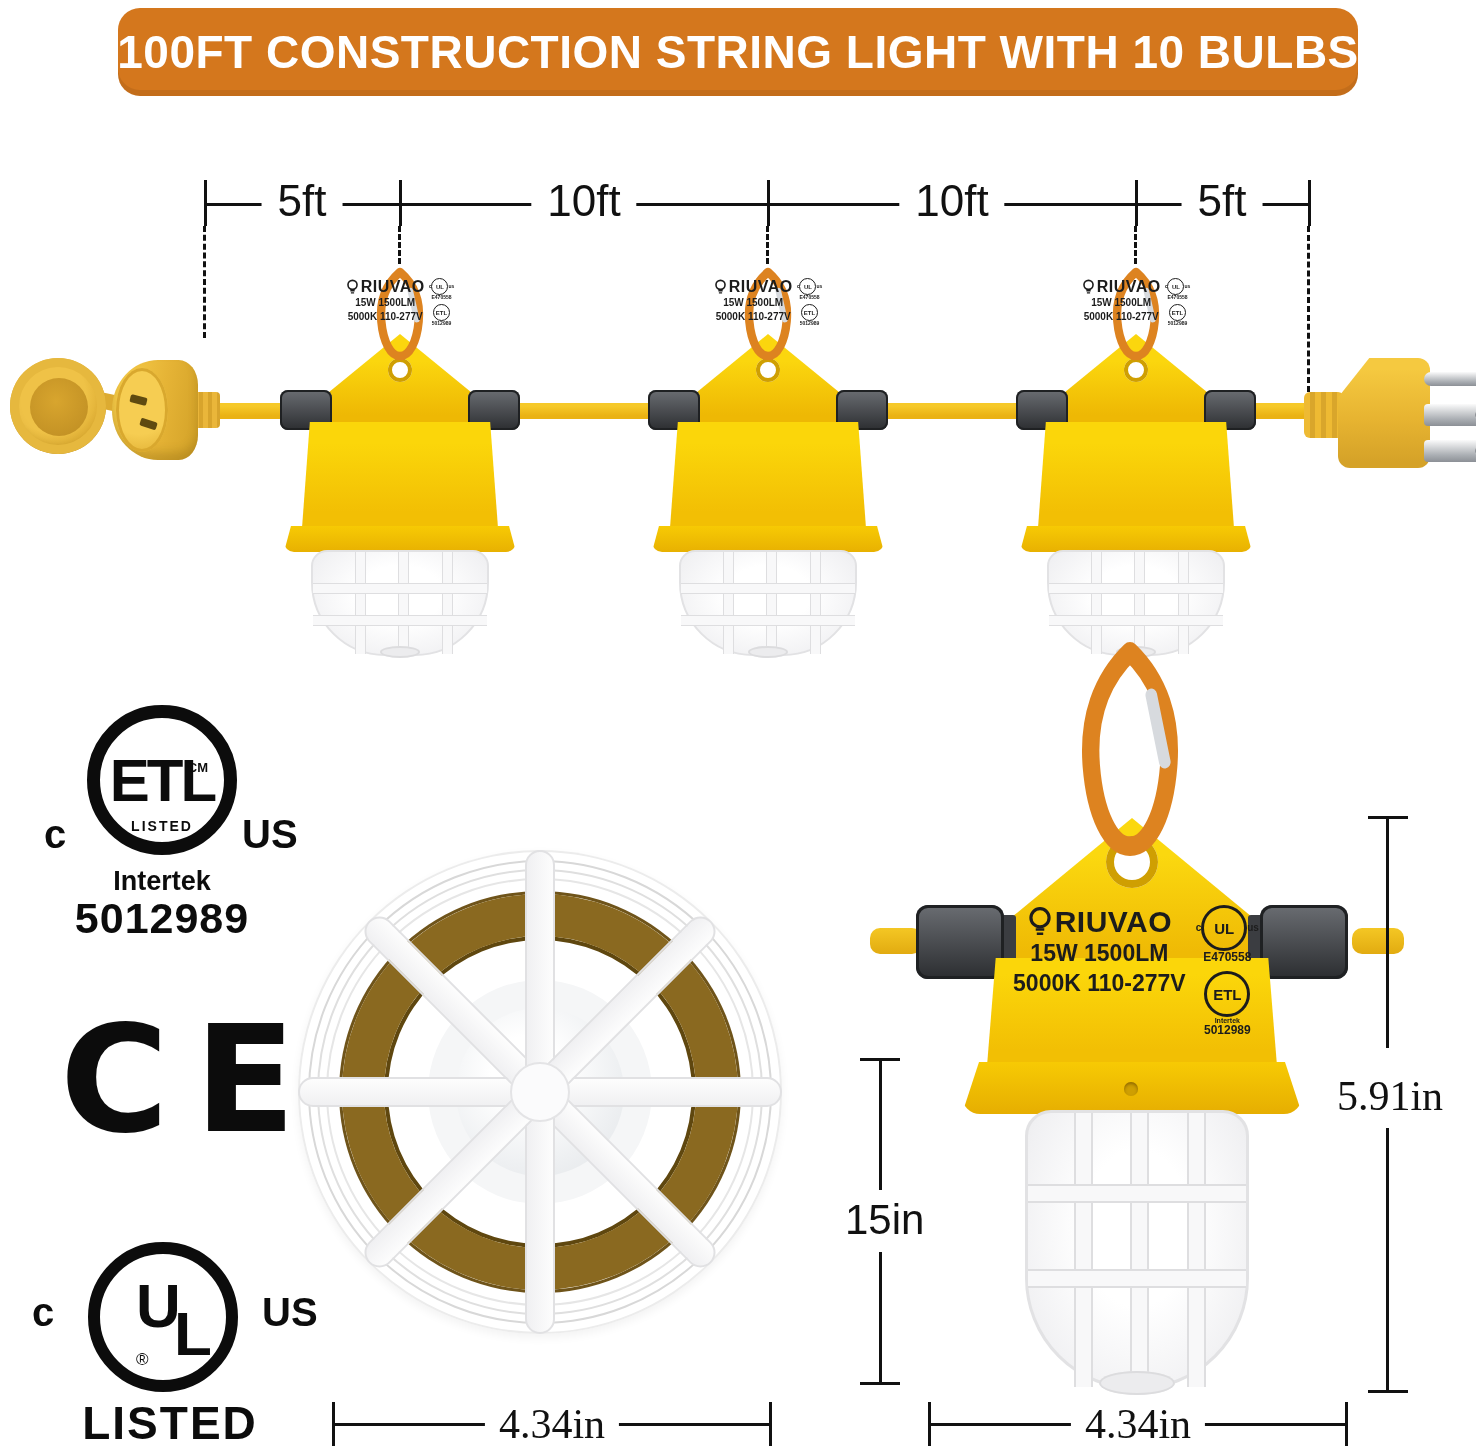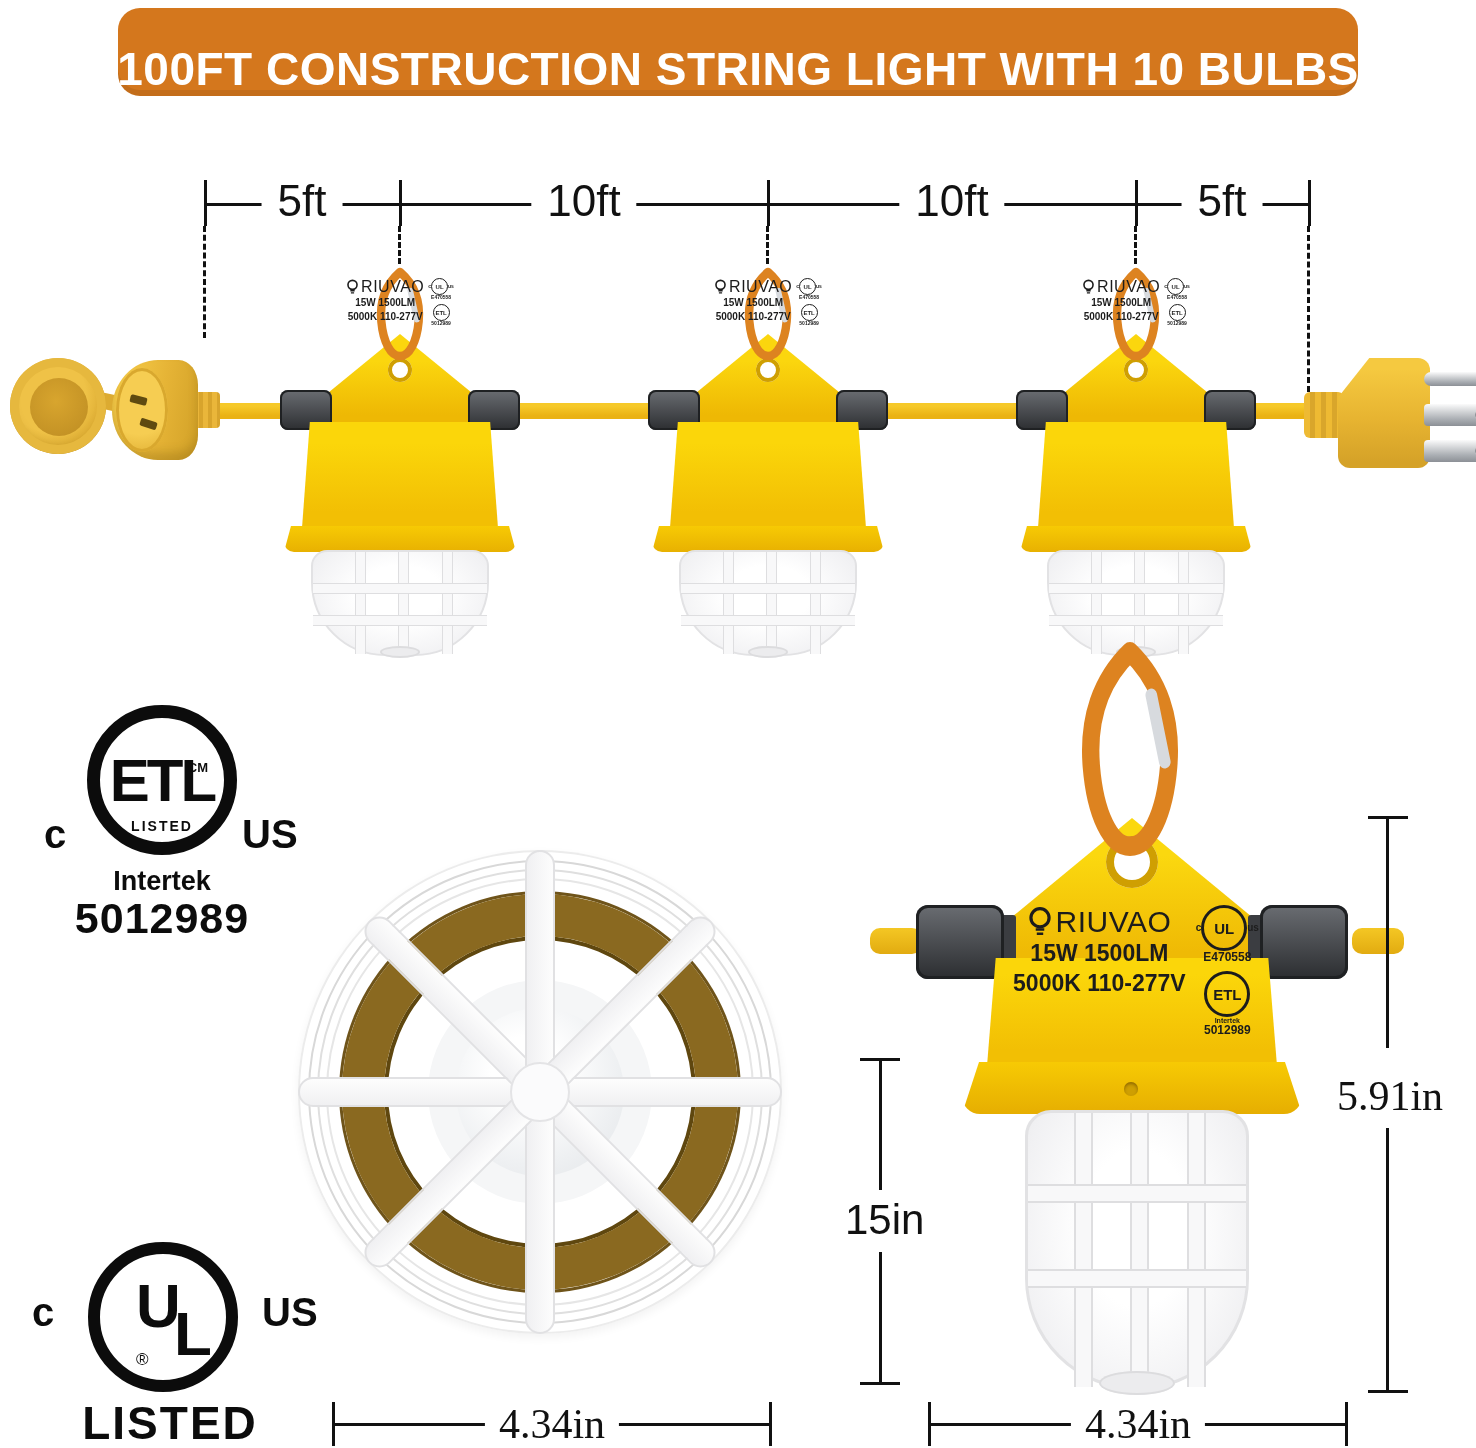--- a/index.html
+++ b/index.html
@@ -1,21 +1,21 @@
 <!DOCTYPE html>
 <html><head>
 <meta charset="utf-8">
 <style>
   html,body{margin:0;padding:0;background:#fff;}
   .stage{position:relative;width:1476px;height:1448px;background:#ffffff;overflow:hidden;
          font-family:"Liberation Sans", sans-serif;color:#111;}
 
   
   .banner{position:absolute;left:118px;top:8px;width:1240px;height:88px;background:#d4771d;
-          border-radius:22px;display:flex;align-items:flex-end;justify-content:center;
+          border-radius:22px;display:flex;align-items:center;justify-content:center;
           box-shadow:inset 0 -6px 0 rgba(0,0,0,.08);}
   .banner-text{color:#fff;font-size:46px;font-weight:800;letter-spacing:.5px;white-space:nowrap;}
 
   
   .dimline{position:absolute;left:205px;top:203px;width:1106px;height:3px;background:#111;}
   .tick{position:absolute;width:3px;height:46px;top:180px;background:#111;}
   .dim-label{position:absolute;top:176px;transform:translateX(-50%);background:#fff;
              padding:0 16px;font-size:44px;line-height:50px;font-weight:400;}
   .dash{position:absolute;width:0;border-left:3px dashed #111;}
 
@@ -79,21 +79,21 @@
        background:radial-gradient(ellipse at 50% 42%,#ffffff 35%,#f1f1f3 78%,#e9e9eb);}
   .vbar{position:absolute;top:0;bottom:0;width:9px;background:#f8f8f9;border-left:1px solid #dedee0;border-right:1px solid #dedee0;}
   .hbar{position:absolute;left:0;right:0;height:9px;background:#f8f8f9;border-top:1px solid #dedee0;border-bottom:1px solid #dedee0;}
   .cage-capb{position:absolute;left:50%;bottom:-4px;transform:translateX(-50%);width:40px;height:12px;
        border-radius:50%;background:#ececee;box-shadow:inset 0 0 0 2px #dcdcde;}
 
   
   .llabel{position:absolute;display:flex;gap:4px;align-items:flex-start;justify-content:center;color:#1c1c1c;}
   .llabel .lcol{text-align:center;}
   .brand-row{display:flex;align-items:center;justify-content:center;gap:2px;}
-  .brand{font-weight:400;letter-spacing:.5px;}
+  .brand{font-weight:700;letter-spacing:.5px;}
   .spec{font-weight:800;white-space:nowrap;}
   .rcol{display:flex;flex-direction:column;align-items:center;}
   .m-ul,.m-etl{display:flex;flex-direction:column;align-items:center;line-height:1;}
   .m-circle{display:flex;align-items:center;justify-content:center;border-radius:50%;
        border:2px solid #1c1c1c;font-weight:900;}
   .m-row{display:flex;align-items:center;}
   .m-side{font-weight:800;}
   .m-num{font-weight:800;}
   
   .llabel--s{left:14px;top:14px;right:14px;}
@@ -383,20 +383,21 @@
       <div class="etl-name">ETL</div>
       <div class="etl-cm">CM</div>
       <div class="etl-listed">LISTED</div>
     </div>
     <div class="side-c" style="left:14px;top:112px">c</div>
     <div class="side-us" style="left:212px;top:112px">US</div>
     <div class="etl-company">Intertek</div>
     <div class="etl-number">5012989</div>
   </div>
 
+  <div class="cert cert-ce">CE</div>
 
   <div class="cert cert-ul">
     <div class="circle-mark ul-circle">
       <div class="ul-u">U</div>
       <div class="ul-l">L</div>
       <div class="ul-r">®</div>
     </div>
     <div class="side-c" style="left:12px;top:50px">c</div>
     <div class="side-us" style="left:242px;top:50px">US</div>
     <div class="ul-listed">LISTED</div>

